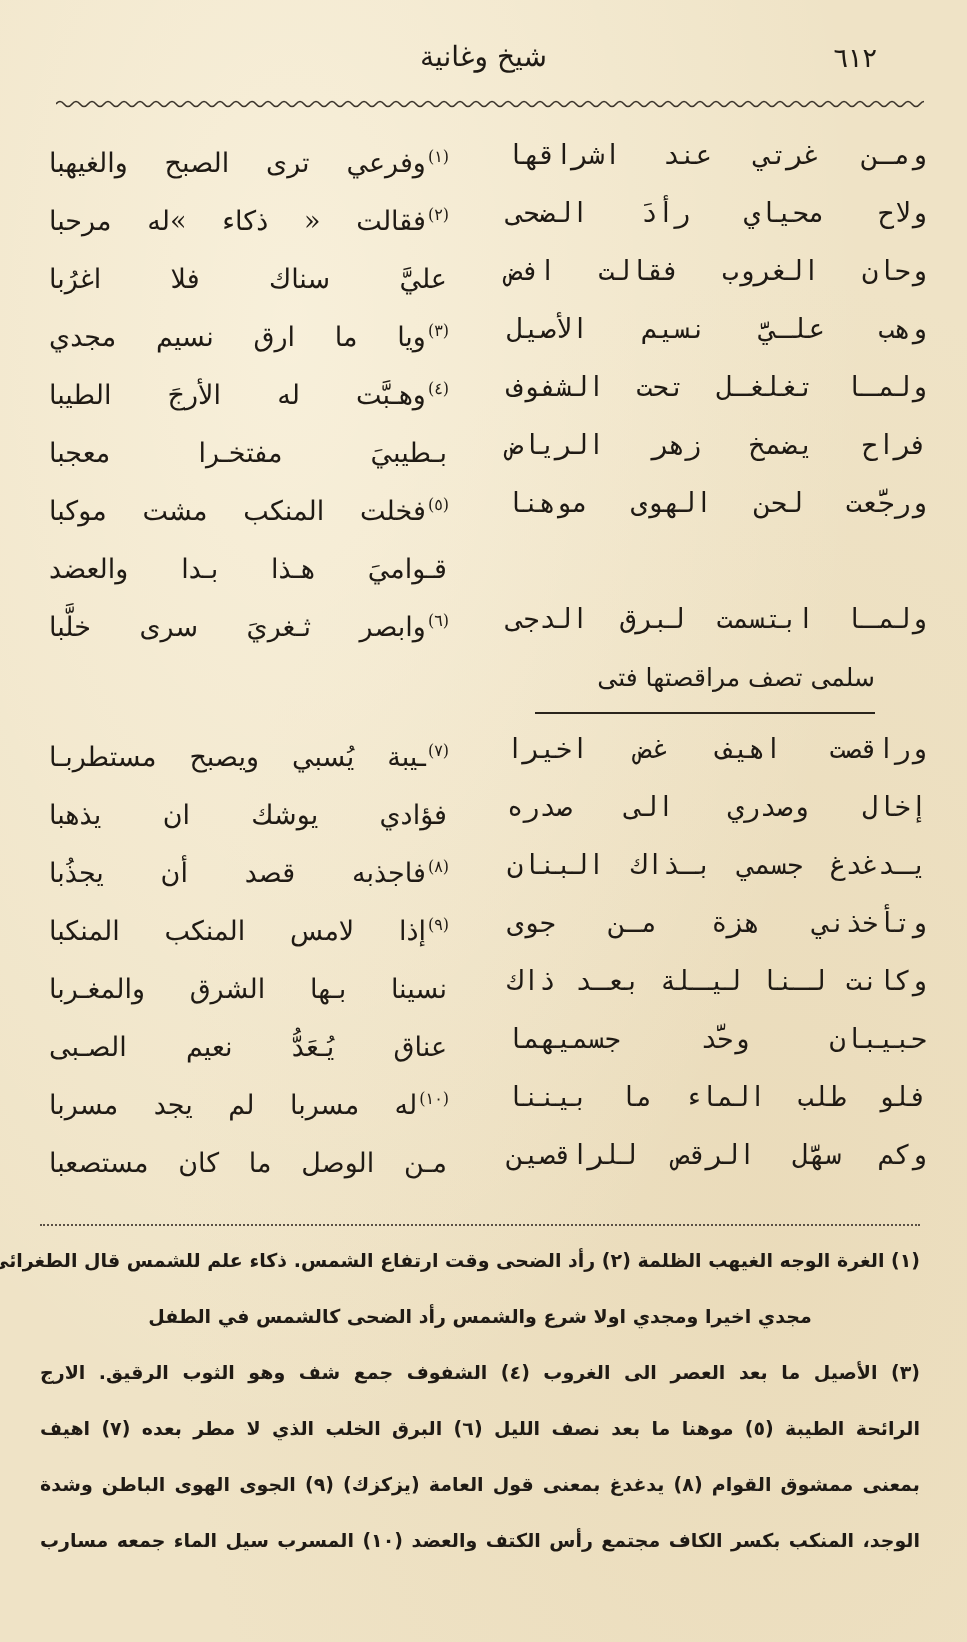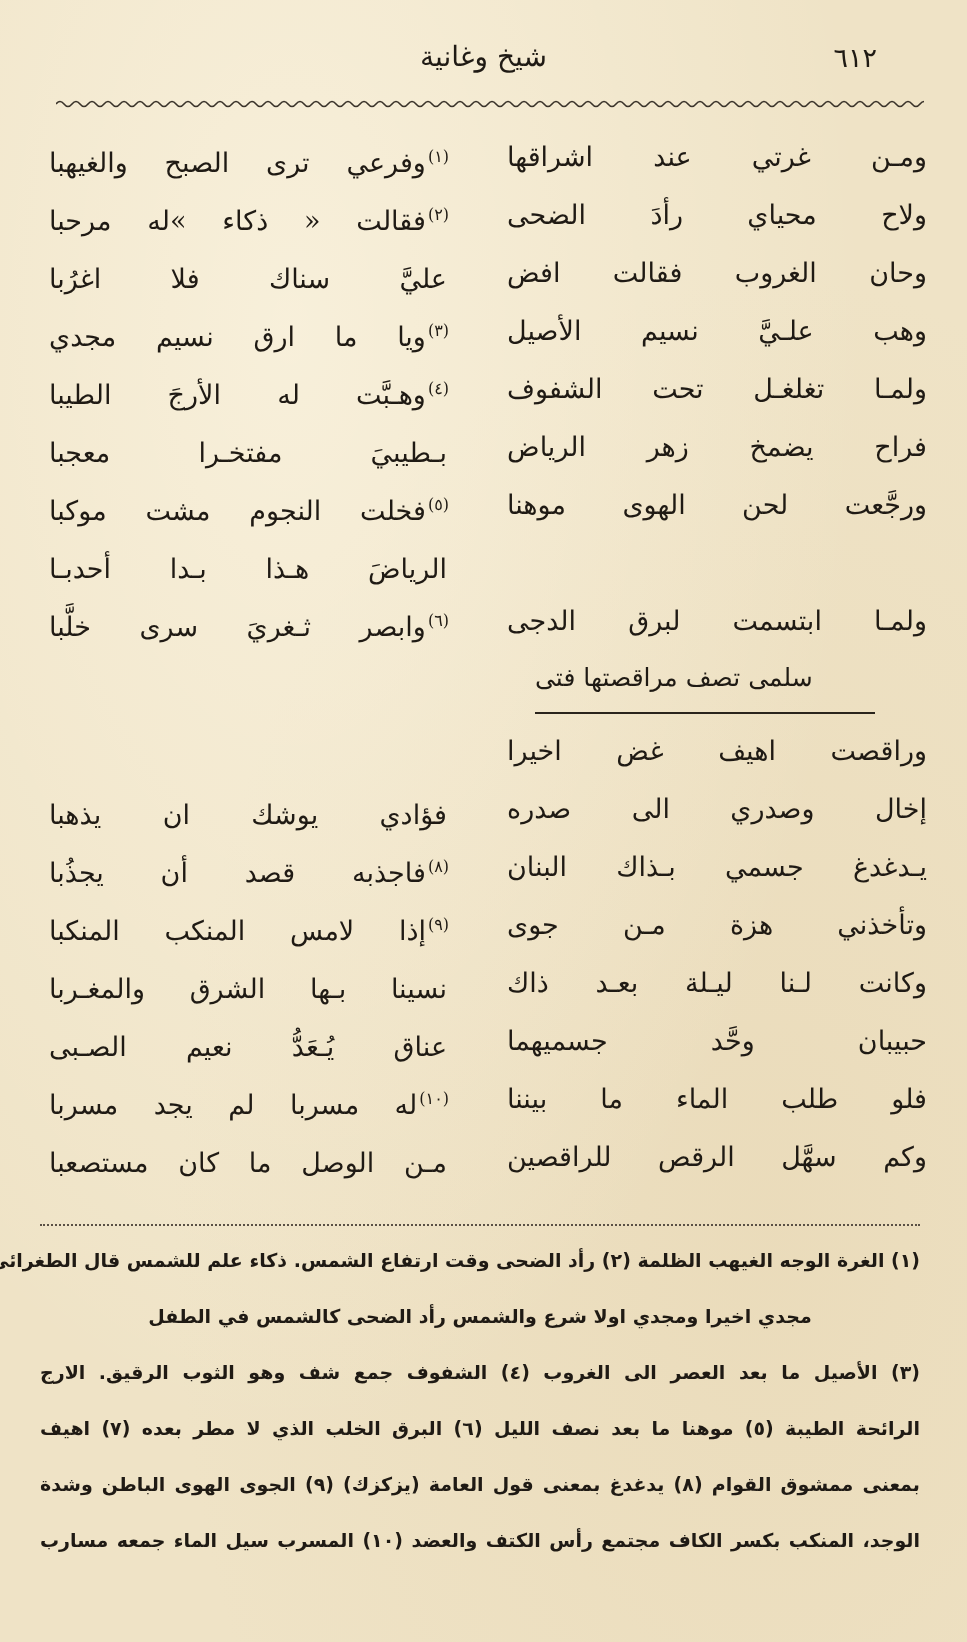--- a/index.html
+++ b/index.html
@@ -33,26 +33,26 @@
   .poem {
     position: absolute; top: 128px; left: 40px; right: 40px;
   }
   .verse-row {
     position: absolute; right: 0; width: 887px; height: 58px;
   }
   .hemistich {
     position: absolute; top: 0; white-space: nowrap;
     font-family: "DejaVu Serif", serif; font-size: 27px; line-height: 58px;
   }
-  .hemistich.first { right: 0; width: 420px; text-align: justify; text-align-last: justify; }
+  .hemistich.first { right: 0; width: 420px; text-align: justify; text-align-last: justify; font-family: Liberation Mono, monospace; }
   .hemistich.second { right: 478px; width: 400px; text-align: justify; text-align-last: justify; }
   .fn-ref { font-size: 16px; vertical-align: super; margin-left: 2px; }
 
   .section-title {
-    position: absolute; top: 658px; right: 92px; width: 340px; text-align: left;
+    position: absolute; top: 658px; right: 92px; width: 340px; text-align: right;
     font-family: "DejaVu Serif", serif; font-size: 25px; line-height: 40px;
   }
   .section-rule {
     position: absolute; top: 712px; right: 92px; width: 340px; height: 0;
     border-top: 2px solid #2a241c;
   }
 
   .footnote-sep {
     position: absolute; top: 1224px; left: 40px; width: 880px; height: 0;
     border-top: 2px dotted #5a5045;
@@ -100,37 +100,38 @@
     <div class="verse-row" style="top:232px">
       <span class="hemistich first">ولمـا  تغلغـل  تحت  الشفوف</span>
       <span class="hemistich second"><span class="fn-ref">(٤)</span><span>وهـبَّت له  الأرجَ الطيبا</span></span>
     </div>
     <div class="verse-row" style="top:290px">
       <span class="hemistich first">فراح  يضمخ  زهر  الرياض</span>
       <span class="hemistich second"><span class="fn-ref"></span><span>بـطيبيَ     مفتخـرا  معجبا</span></span>
     </div>
     <div class="verse-row" style="top:348px">
       <span class="hemistich first">ورجَّعت  لحن  الهوى  موهنا</span>
-      <span class="hemistich second"><span class="fn-ref">(٥)</span><span>فخلت النجوم مشت موكبا</span></span>
+      <span class="hemistich second"><span class="fn-ref">(٥)</span><span>فخلت المنكب مشت موكبا</span></span>
     </div>
     <div class="verse-row" style="top:406px">
-      <span class="hemistich second"><span class="fn-ref"></span><span>الرياضَ   هـذا  بـدا أحدبـا</span></span>
+      <span class="hemistich second"><span class="fn-ref"></span><span>قـواميَ   هـذا  بـدا والعضد</span></span>
     </div>
     <div class="verse-row" style="top:464px">
       <span class="hemistich first">ولمـا ابتسمت لبرق الدجى</span>
       <span class="hemistich second"><span class="fn-ref">(٦)</span><span>وابصر ثـغريَ سرى خلَّبا</span></span>
     </div>
   </div>
 
   <div class="section-title">سلمى تصف مراقصتها فتى</div>
   <div class="section-rule"></div>
 
   <div class="poem" style="top:722px">
     <div class="verse-row" style="top:0px">
       <span class="hemistich first">وراقصت   اهيف   غض اخيرا</span>
+      <span class="hemistich second"><span class="fn-ref">(٧)</span><span>ـيبة يُسبي  ويصبح مستطربـا</span></span>
     </div>
     <div class="verse-row" style="top:58px">
       <span class="hemistich second"><span class="fn-ref"></span><span>فؤادي  يوشك    ان   يذهبا</span></span>
       <span class="hemistich first">إخال  وصدري  الى  صدره</span>
     </div>
     <div class="verse-row" style="top:116px">
       <span class="hemistich first">يـدغدغ  جسمي بـذاك البنان</span>
       <span class="hemistich second"><span class="fn-ref">(٨)</span><span>فاجذبه    قصد  أن  يجذُبا</span></span>
     </div>
     <div class="verse-row" style="top:174px">

